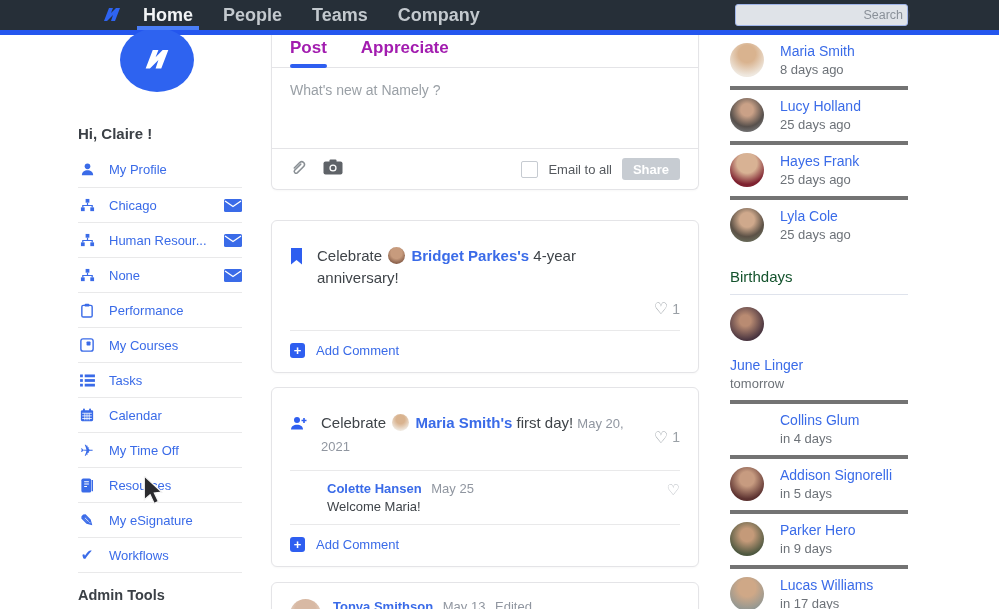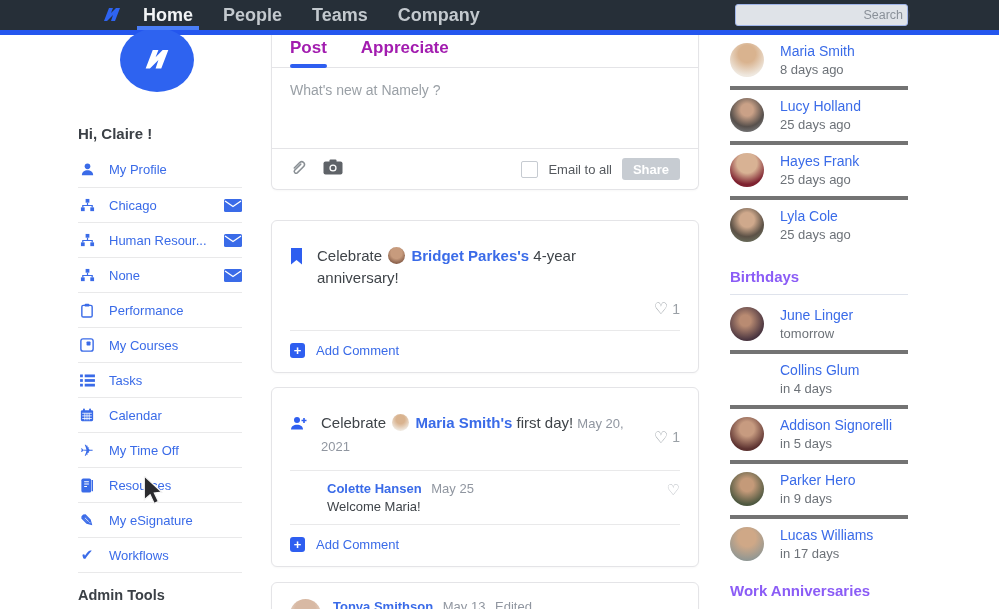--- a/index.html
+++ b/index.html
@@ -74,21 +74,21 @@
   .p3-body { margin-left:12px; }
   .p3-title { font-size:22px; color:#3f4449; margin-top:8px; font-weight:500; }
 
   
   .right-col { position:absolute; left:730px; top:35px; width:178px; }
   .r-item { display:flex; gap:16px; padding:8px 0 9px 0; border-bottom:4px solid #737373; align-items:flex-start; }
   .r-item.last { border-bottom:none; }
   .r-av { width:34px; height:34px; border-radius:50%; flex:none; }
   .r-name { font-size:14px; color:#3a6be8; font-weight:500; cursor:pointer; }
   .r-when { font-size:13px; color:#6d7278; margin-top:3px; }
-  .r-header { font-size:15px; font-weight:bold; color:#8b5cf6; padding:17px 0 9px 0; border-bottom:1px solid #dfe3ec; }
+  .r-header { font-size:15px; font-weight:normal; color:#14532d; padding:17px 0 9px 0; border-bottom:1px solid #dfe3ec; }
 
   
   .av-maria   { background:radial-gradient(circle at 50% 32%, #d9b38f 30%, #efe8df 75%); }
   .av-lucy    { background:radial-gradient(circle at 50% 35%, #caa187 22%, #57504c 60%, #8d9399 100%); }
   .av-hayes   { background:radial-gradient(circle at 50% 30%, #d8b294 34%, #7e2230 72%); }
   .av-lyla    { background:radial-gradient(circle at 50% 35%, #cfa98c 26%, #5c5146 60%, #74836d 100%); }
   .av-june    { background:radial-gradient(circle at 45% 40%, #b98b72 20%, #4a3540 70%); }
   .av-collins { background:radial-gradient(circle at 50% 35%, #c9a astuff 0, #c9a287 22%, #3f4a58 70%); }
   .av-addison { background:radial-gradient(circle at 50% 35%, #c79b80 26%, #5c3230 72%); }
   .av-parker  { background:radial-gradient(circle at 50% 38%, #c49a79 24%, #4e5840 72%); }
@@ -398,21 +398,21 @@
   <div class="r-item last">
     <span class="r-av av-lyla"></span>
     <div>
         <div class="r-name">Lyla Cole</div>
          <div class="r-when">25 days ago</div>
       </div>
   </div>
 
   <div class="r-header">Birthdays</div>
 
-  <div class="r-item" style="padding-top:12px;">
+  <div class="r-item" style="padding-top:12px;flex-direction:column;">
     <span class="r-av av-june"></span>
     <div>
         <div class="r-name">June Linger</div>
          <div class="r-when">tomorrow</div>
       </div>
   </div>
   <div class="r-item">
     <span class="r-av av-collins"></span>
     <div>
         <div class="r-name">Collins Glum</div>

